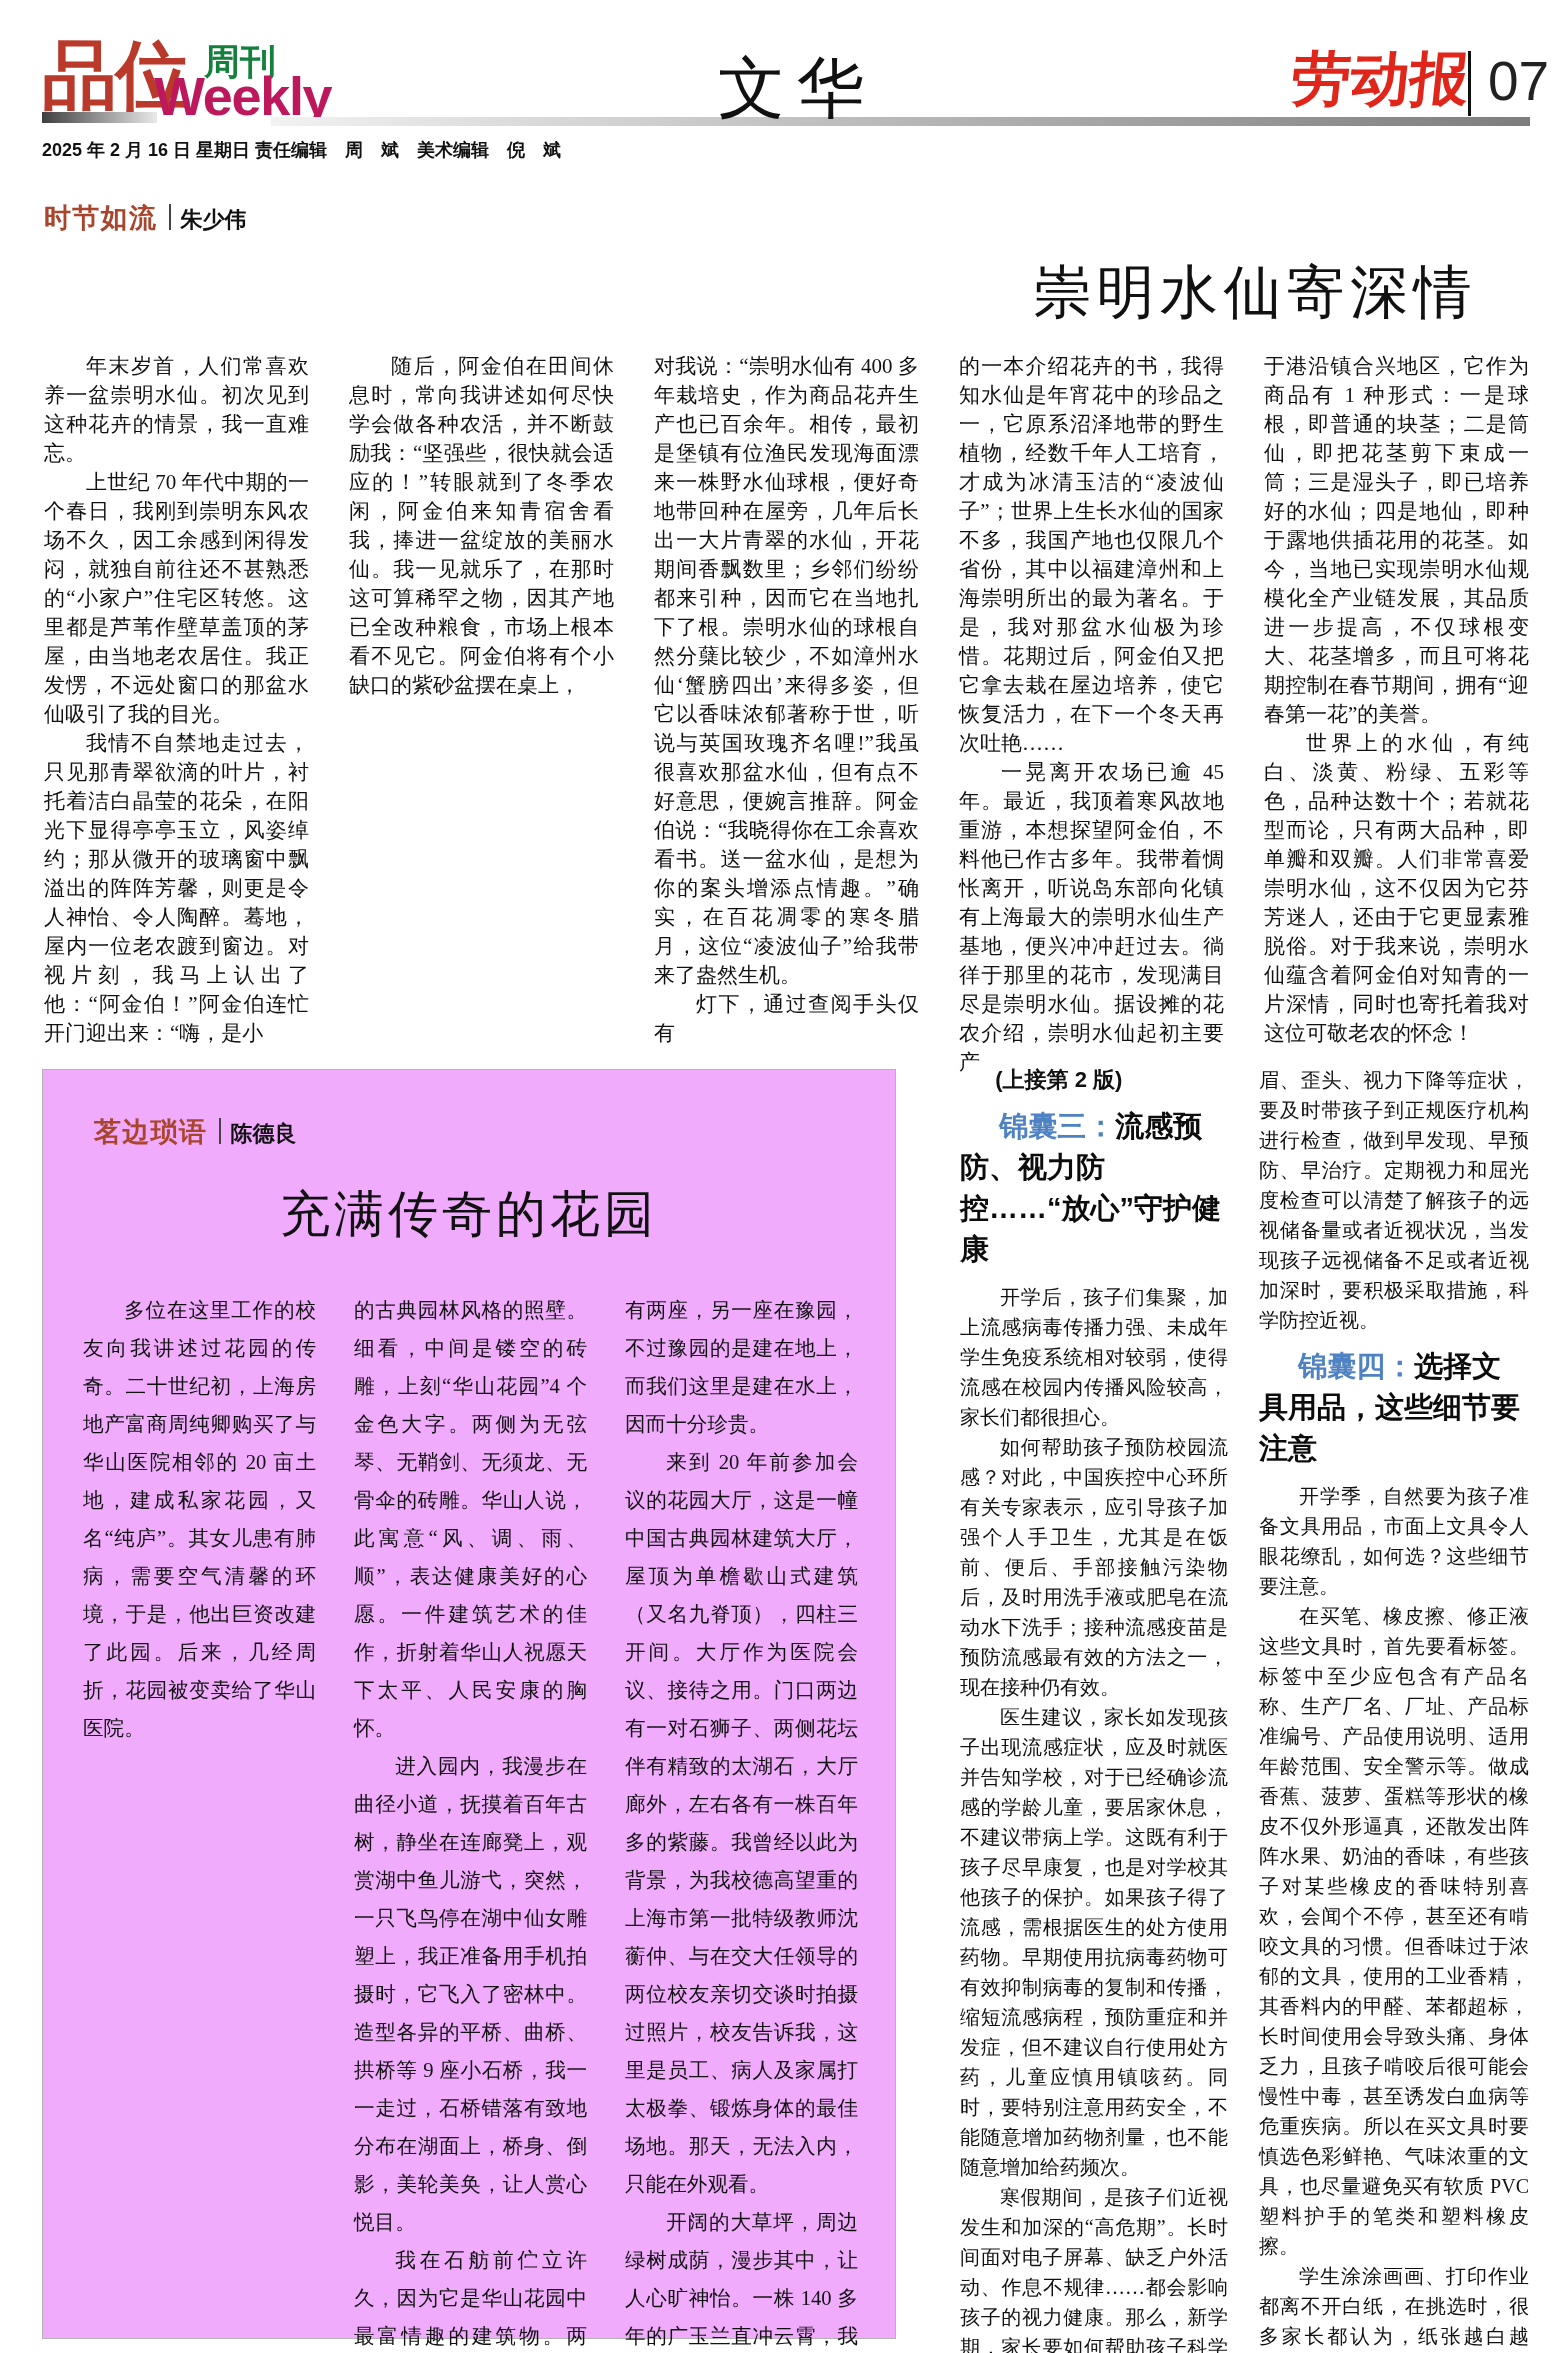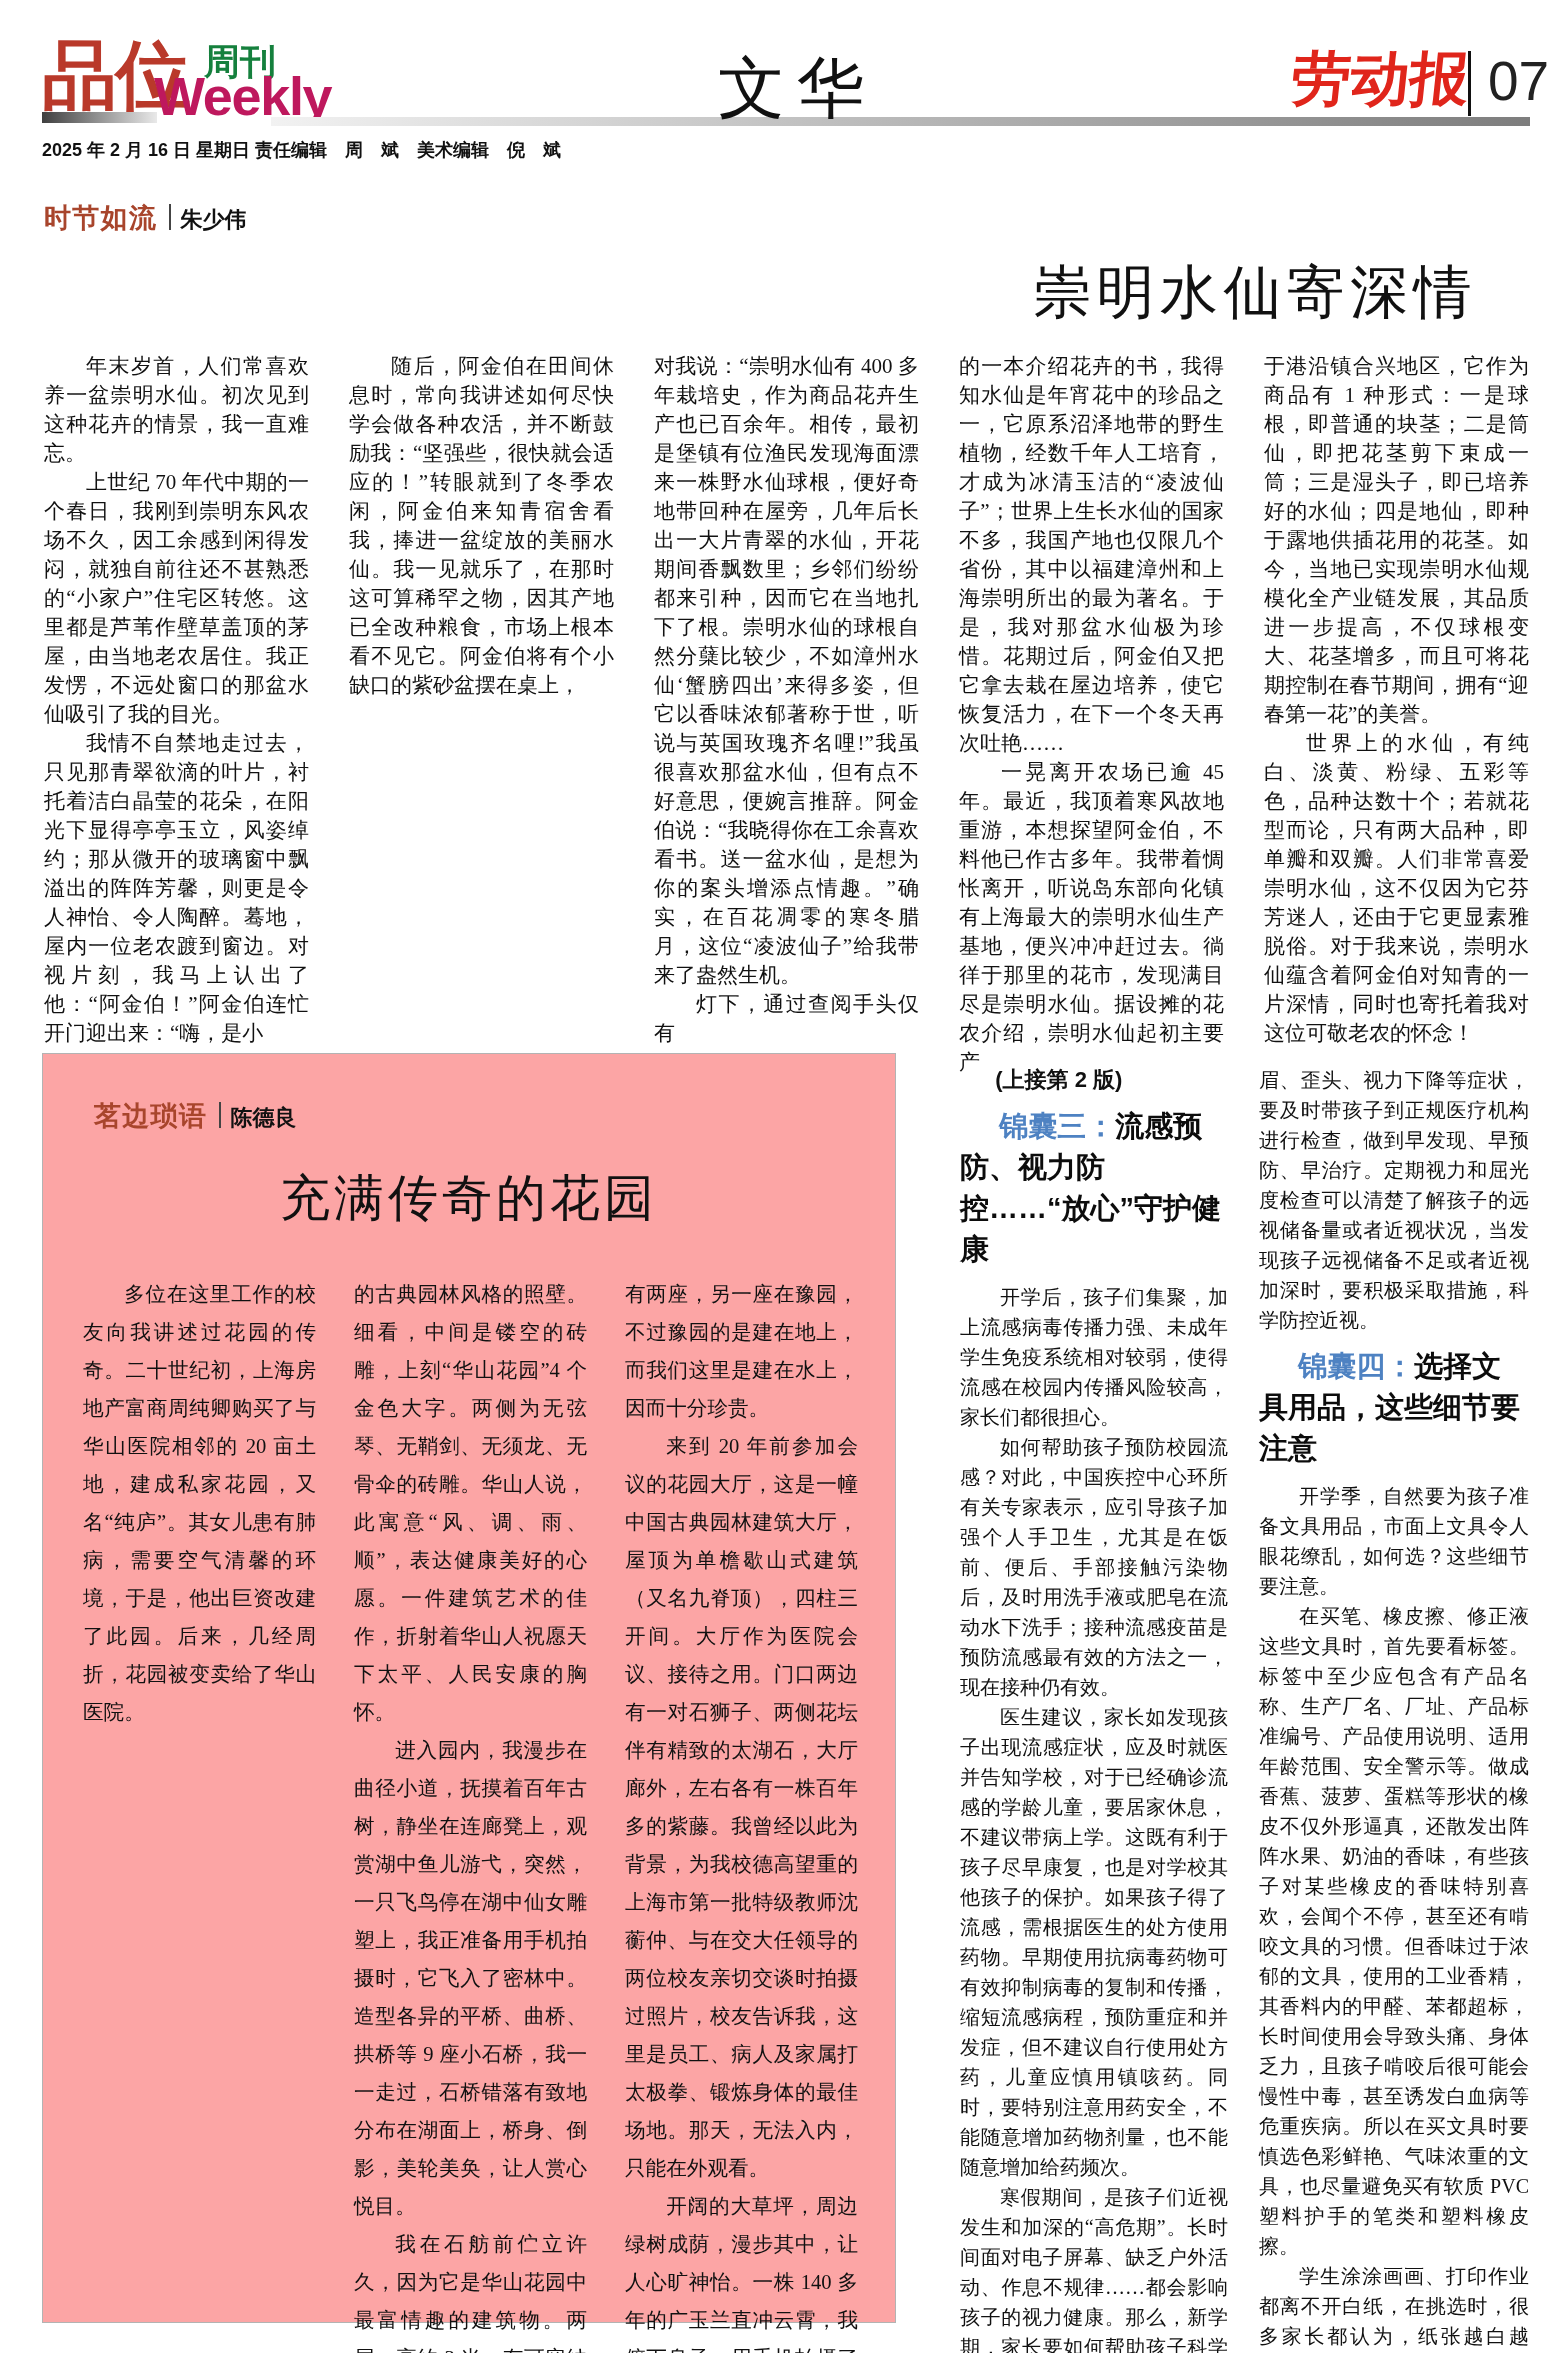--- a/index.html
+++ b/index.html
@@ -38,21 +38,21 @@
   .cols{display:flex;}
   .col{text-align:justify;}
   .main-cols{left:44px;top:352px;width:1486px;height:637px;gap:40px;}
   .main-cols .col{width:265px;font-size:21px;line-height:29px;}
   .box-cols{gap:38px;}
   .box-cols .col{width:233px;font-size:20.6px;line-height:38px;}
   .col p{margin:0;}
   .col p.ind{text-indent:2em;}
   .col p.noind{text-indent:0;}
   
-  .frame{border:1.3px solid #b3b3b3;background:#fca5a5;}
+  .frame{border:1.3px solid #b3b3b3;background:#f0abfc;margin-top:16px;}
   
   .tip-col{text-align:justify;font-size:20px;line-height:30px;}
   .tip-col p{margin:0;}
   .tip-col p.ind{text-indent:2em;}
   .tip-col p.noind{text-indent:0;}
   .cont-label{font-size:22px;font-weight:bold;text-indent:1.6em;
               font-family:"Liberation Sans","DejaVu Sans",sans-serif;margin:0 0 9.4px 0 !important;}
   .tip-title{font-family:"Liberation Sans","DejaVu Sans",sans-serif;font-weight:bold;
              font-size:29px;line-height:41px;text-indent:1.35em;text-align:left;
              margin:10.8px 0 12px 0;color:#0c0c0c;}

